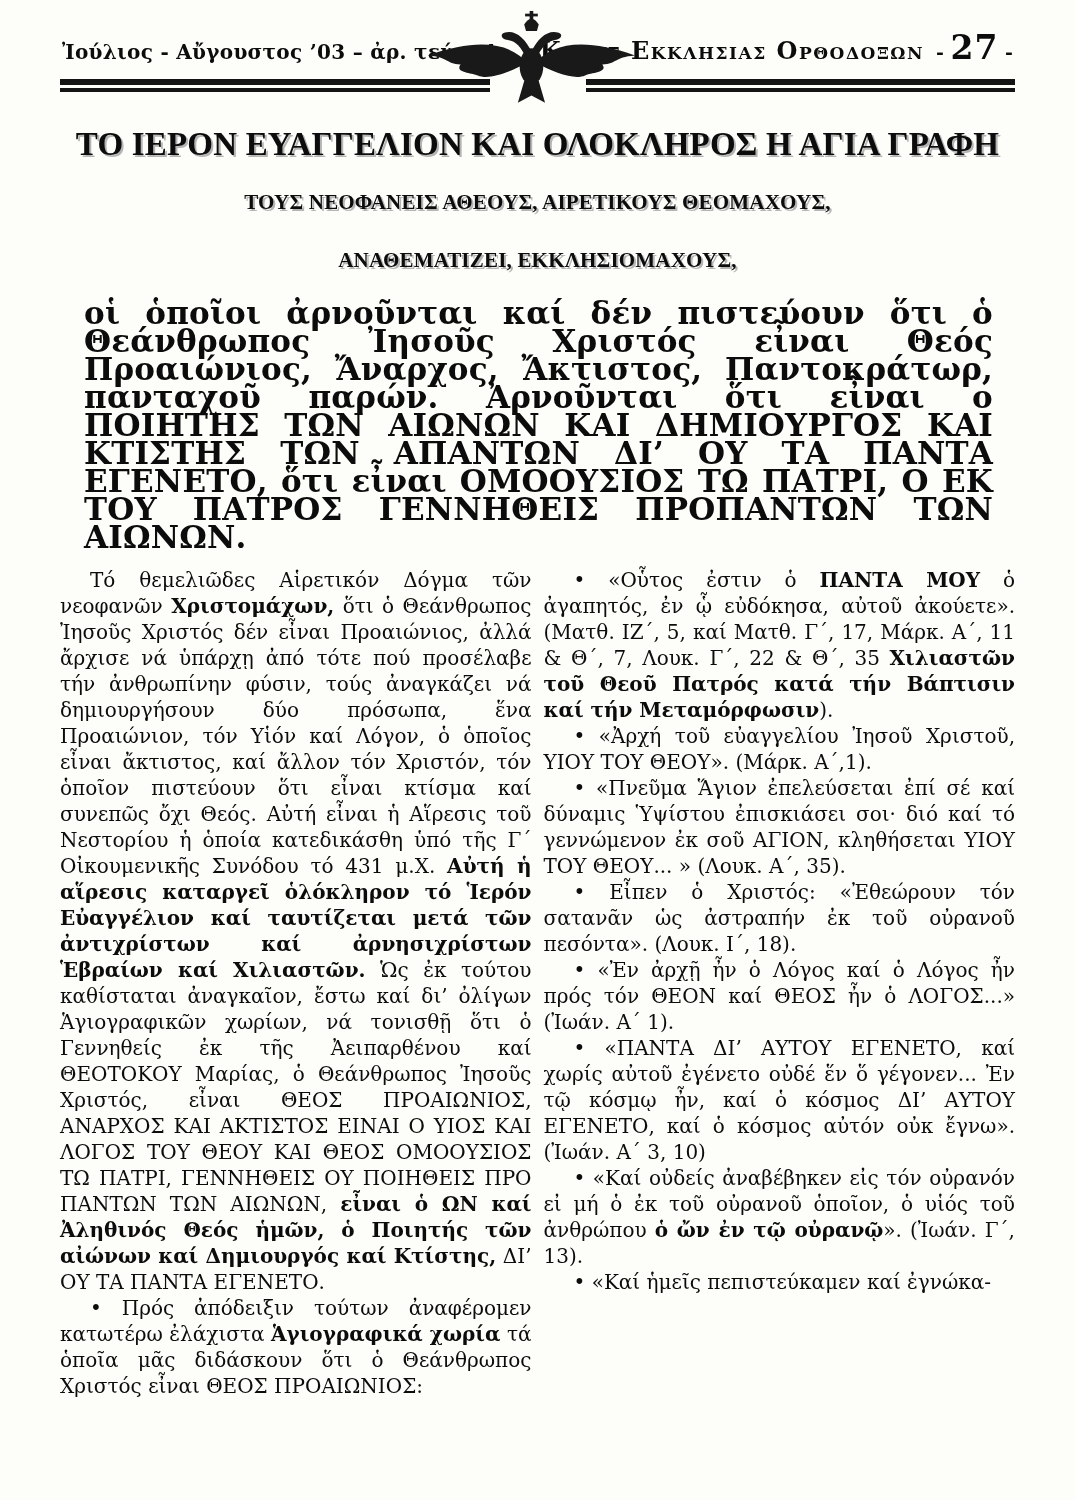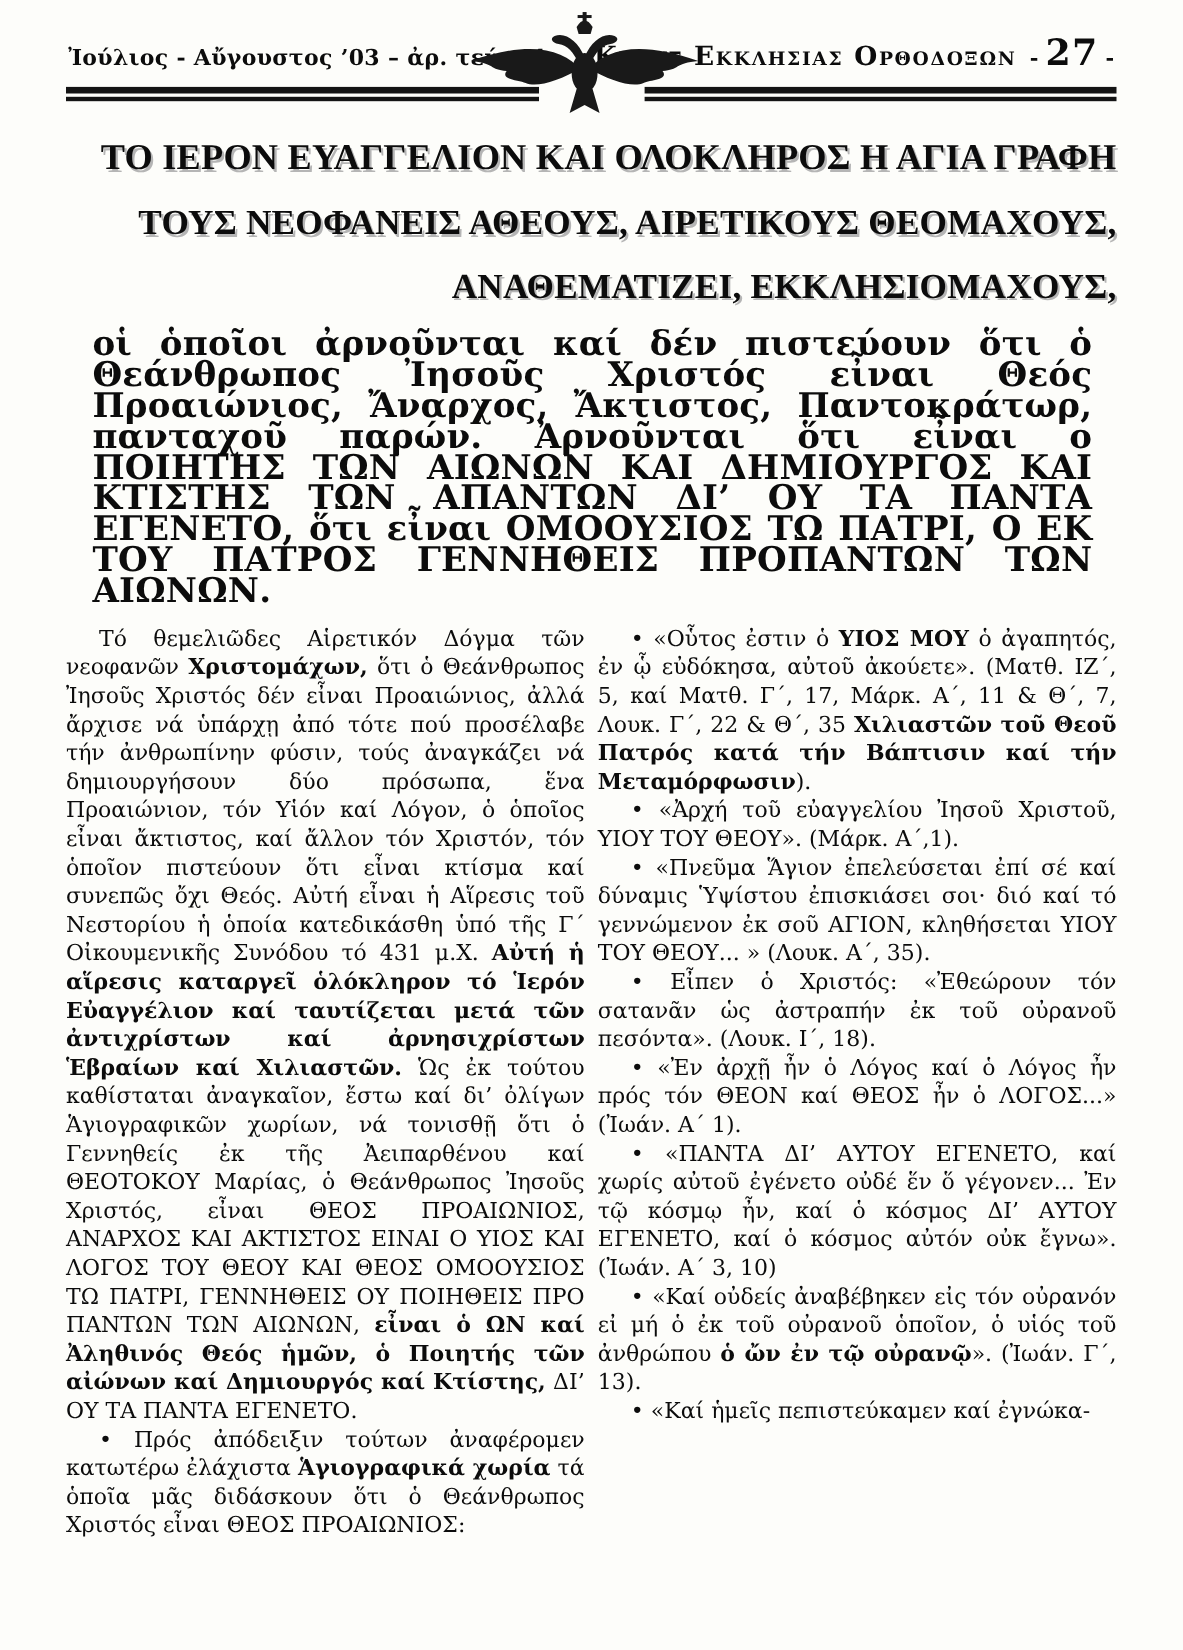--- a/index.html
+++ b/index.html
@@ -34,26 +34,26 @@
     position: absolute; left: 50%; top: -16px;
     transform: translateX(-53%);
     width: 218px; height: 104px;
   }
   .eagle svg { width: 100%; height: 100%; fill: #191919; }
 
   
   .title-block { margin-top: 22px; }
   .title-line {
     font-family: "Liberation Serif", "DejaVu Serif", serif;
-    font-weight: bold; text-align: right; white-space: nowrap;
+    font-weight: bold; text-align: center; white-space: nowrap;
     font-size: 33px; line-height: 58px;
     text-shadow: 2px 2px 0 #b5b5b5;
     letter-spacing: 0.2px;
   }
-  .title-line.small { font-size: 32px; }
+  .title-line.small { font-size: 21px; }
 
   
   .lead {
     margin: 10px 22px 0 24px;
     font-weight: bold; font-size: 31px; line-height: 28px;
     text-align: justify; letter-spacing: 0.2px;
   }
 
   
   .cols { display: flex; gap: 12px; margin-top: 16px; }
@@ -108,21 +108,21 @@
   </div>
 
   <div class="lead"><span>οἱ ὁποῖοι ἀρνοῦνται καί δέν πιστεύουν ὅτι ὁ Θεάνθρωπος Ἰησοῦς Χριστός εἶναι Θεός Προαιώνιος, Ἄναρχος, Ἄκτιστος, Παντοκράτωρ, πανταχοῦ παρών. Ἀρνοῦνται ὅτι εἶναι ο ΠΟΙΗΤΗΣ ΤΩΝ ΑΙΩΝΩΝ ΚΑΙ ΔΗΜΙΟΥΡΓΟΣ ΚΑΙ ΚΤΙΣΤΗΣ ΤΩΝ ΑΠΑΝΤΩΝ ΔΙ’ ΟΥ ΤΑ ΠΑΝΤΑ ΕΓΕΝΕΤΟ, ὅτι εἶναι ΟΜΟΟΥΣΙΟΣ ΤΩ ΠΑΤΡΙ, Ο ΕΚ ΤΟΥ ΠΑΤΡΟΣ ΓΕΝΝΗΘΕΙΣ ΠΡΟΠΑΝΤΩΝ ΤΩΝ ΑΙΩΝΩΝ.</span></div>
 
   <div class="cols">
     <div class="col">
       <p class="para"><span>Τό θεμελιῶδες Αἱρετικόν Δόγμα τῶν νεοφανῶν </span><span class="b">Χριστομάχων,</span><span> ὅτι ὁ Θεάνθρωπος Ἰησοῦς Χριστός δέν εἶναι Προαιώνιος, ἀλλά ἄρχισε νά ὑπάρχῃ ἀπό τότε πού προσέλαβε τήν ἀνθρωπίνην φύσιν, τούς ἀναγκάζει νά δημιουργήσουν δύο πρόσωπα, ἕνα Προαιώνιον, τόν Υἱόν καί Λόγον, ὁ ὁποῖος εἶναι ἄκτιστος, καί ἄλλον τόν Χριστόν, τόν ὁποῖον πιστεύουν ὅτι εἶναι κτίσμα καί συνεπῶς ὄχι Θεός. Αὐτή εἶναι ἡ Αἵρεσις τοῦ Νεστορίου ἡ ὁποία κατεδικάσθη ὑπό τῆς Γ΄ Οἰκουμενικῆς Συνόδου τό 431 μ.Χ. </span><span class="b">Αὐτή ἡ αἵρεσις καταργεῖ ὁλόκληρον τό Ἱερόν Εὐαγγέλιον καί ταυτίζεται μετά τῶν ἀντιχρίστων καί ἀρνησιχρίστων Ἑβραίων καί Χιλιαστῶν.</span><span> Ὡς ἐκ τούτου καθίσταται ἀναγκαῖον, ἔστω καί δι’ ὀλίγων Ἁγιογραφικῶν χωρίων, νά τονισθῇ ὅτι ὁ Γεννηθείς ἐκ τῆς Ἀειπαρθένου καί ΘΕΟΤΟΚΟΥ Μαρίας, ὁ Θεάνθρωπος Ἰησοῦς Χριστός, εἶναι ΘΕΟΣ ΠΡΟΑΙΩΝΙΟΣ, ΑΝΑΡΧΟΣ ΚΑΙ ΑΚΤΙΣΤΟΣ ΕΙΝΑΙ Ο ΥΙΟΣ ΚΑΙ ΛΟΓΟΣ ΤΟΥ ΘΕΟΥ ΚΑΙ ΘΕΟΣ ΟΜΟΟΥΣΙΟΣ ΤΩ ΠΑΤΡΙ, ΓΕΝΝΗΘΕΙΣ ΟΥ ΠΟΙΗΘΕΙΣ ΠΡΟ ΠΑΝΤΩΝ ΤΩΝ ΑΙΩΝΩΝ, </span><span class="b">εἶναι ὁ ΩΝ καί Ἀληθινός Θεός ἡμῶν, ὁ Ποιητής τῶν αἰώνων καί Δημιουργός καί Κτίστης,</span><span> ΔΙ’ ΟΥ ΤΑ ΠΑΝΤΑ ΕΓΕΝΕΤΟ.</span></p>
       <p class="para"><span>• Πρός ἀπόδειξιν τούτων ἀναφέρομεν κατωτέρω ἐλάχιστα </span><span class="b">Ἁγιογραφικά χωρία</span><span> τά ὁποῖα μᾶς διδάσκουν ὅτι ὁ Θεάνθρωπος Χριστός εἶναι ΘΕΟΣ ΠΡΟΑΙΩΝΙΟΣ:</span></p>
     </div>
     <div class="col">
-      <p class="para"><span>• «Οὗτος ἐστιν ὁ </span><span class="b">ΥΙΟΣ ΜΟΥ</span><span> ὁ ἀγαπητός, ἐν ᾧ εὐδόκησα, αὐτοῦ ἀκούετε». (Ματθ. ΙΖ΄, 5, καί Ματθ. Γ΄, 17, Μάρκ. Α΄, 11 &amp; Θ΄, 7, Λουκ. Γ΄, 22 &amp; Θ΄, 35 </span><span class="b">Χιλιαστῶν τοῦ Θεοῦ Πατρός κατά τήν Βάπτισιν καί τήν Μεταμόρφωσιν</span><span>).</span></p>
+      <p class="para"><span>• «Οὗτος ἐστιν ὁ </span><span class="b">ΠΑΝΤΑ ΜΟΥ</span><span> ὁ ἀγαπητός, ἐν ᾧ εὐδόκησα, αὐτοῦ ἀκούετε». (Ματθ. ΙΖ΄, 5, καί Ματθ. Γ΄, 17, Μάρκ. Α΄, 11 &amp; Θ΄, 7, Λουκ. Γ΄, 22 &amp; Θ΄, 35 </span><span class="b">Χιλιαστῶν τοῦ Θεοῦ Πατρός κατά τήν Βάπτισιν καί τήν Μεταμόρφωσιν</span><span>).</span></p>
       <p class="para"><span>• «Ἀρχή τοῦ εὐαγγελίου Ἰησοῦ Χριστοῦ, ΥΙΟΥ ΤΟΥ ΘΕΟΥ». (Μάρκ. Α΄,1).</span></p>
       <p class="para"><span>• «Πνεῦμα Ἅγιον ἐπελεύσεται ἐπί σέ καί δύναμις Ὑψίστου ἐπισκιάσει σοι· διό καί τό γεννώμενον ἐκ σοῦ ΑΓΙΟΝ, κληθήσεται ΥΙΟΥ ΤΟΥ ΘΕΟΥ... » (Λουκ. Α΄, 35).</span></p>
       <p class="para"><span>• Εἶπεν ὁ Χριστός: «Ἐθεώρουν τόν σατανᾶν ὡς ἀστραπήν ἐκ τοῦ οὐρανοῦ πεσόντα». (Λουκ. Ι΄, 18).</span></p>
       <p class="para"><span>• «Ἐν ἀρχῇ ἦν ὁ Λόγος καί ὁ Λόγος ἦν πρός τόν ΘΕΟΝ καί ΘΕΟΣ ἦν ὁ ΛΟΓΟΣ...» (Ἰωάν. Α΄ 1).</span></p>
       <p class="para"><span>• «ΠΑΝΤΑ ΔΙ’ ΑΥΤΟΥ ΕΓΕΝΕΤΟ, καί χωρίς αὐτοῦ ἐγένετο οὐδέ ἕν ὅ γέγονεν... Ἐν τῷ κόσμῳ ἦν, καί ὁ κόσμος ΔΙ’ ΑΥΤΟΥ ΕΓΕΝΕΤΟ, καί ὁ κόσμος αὐτόν οὐκ ἔγνω». (Ἰωάν. Α΄ 3, 10)</span></p>
       <p class="para"><span>• «Καί οὐδείς ἀναβέβηκεν εἰς τόν οὐρανόν εἰ μή ὁ ἐκ τοῦ οὐρανοῦ ὁποῖον, ὁ υἱός τοῦ ἀνθρώπου </span><span class="b">ὁ ὤν ἐν τῷ οὐρανῷ</span><span>». (Ἰωάν. Γ΄, 13).</span></p>
       <p class="para"><span>• «Καί ἡμεῖς πεπιστεύκαμεν καί ἐγνώκα-</span></p>
     </div>
   </div>
 

